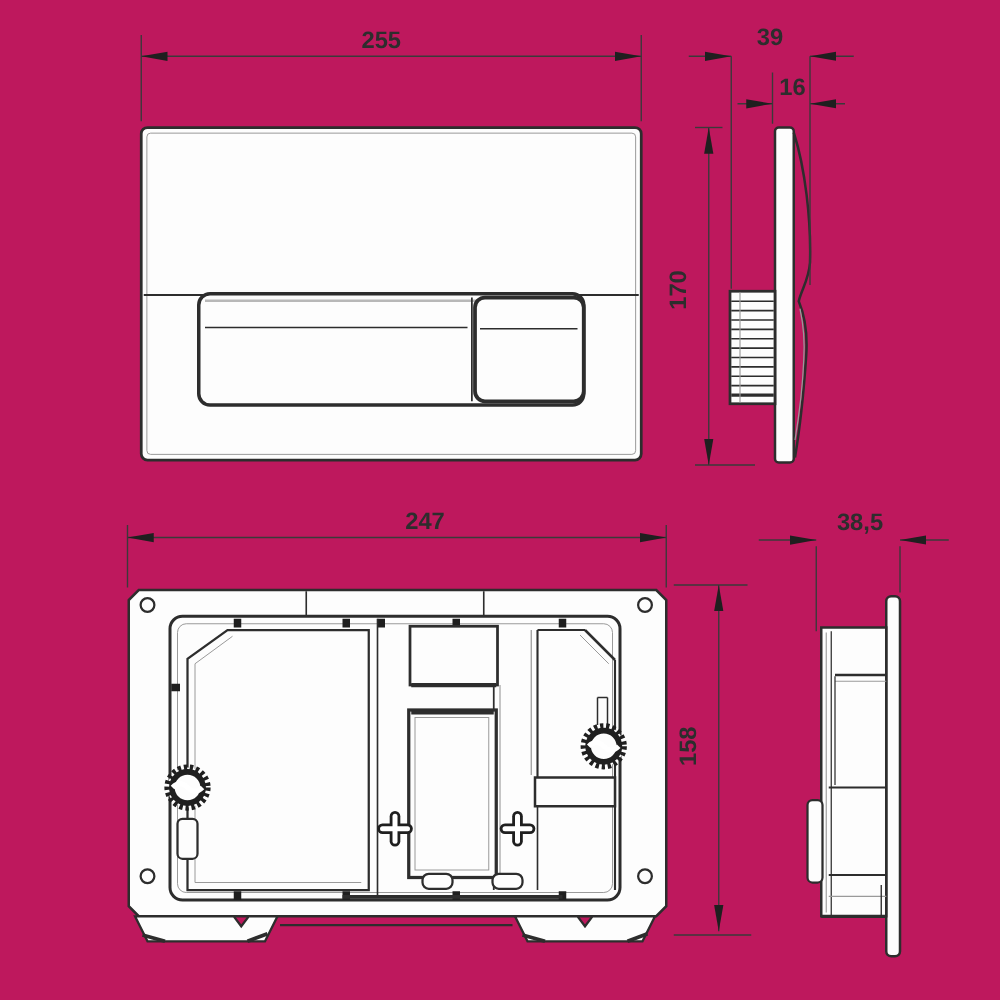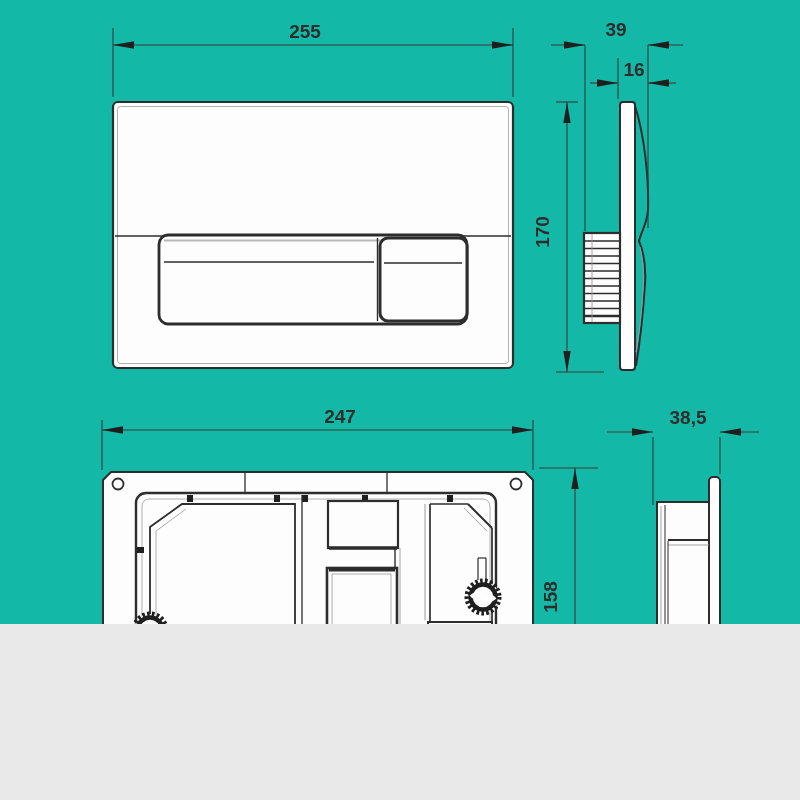--- a/index.html
+++ b/index.html
@@ -1,17 +1,17 @@
 <!DOCTYPE html>
 <html><head>
 <meta charset="utf-8">
 <style>
   html,body{margin:0;padding:0;background:#e9e9e9;}
   .canvas{
-    position:relative;width:800px;height:624px;background:#14b8a6;
+    position:relative;width:800px;height:800px;background:#be185d;
     font-family:"Liberation Sans",sans-serif;overflow:hidden;
   }
   svg{position:absolute;left:0;top:0;}
   .ln{stroke:#2d2d2d;fill:none;}
   .fill{fill:#fdfdfd;}
   .dim{stroke:#3a3a3a;stroke-width:1.1;fill:none;}
   .dimtxt{font-family:"Liberation Sans",sans-serif;font-weight:bold;
           font-size:19px;fill:#2d2d2d;}
   .echo{stroke:#9a9a9a;fill:none;}
   .tick{fill:#1f1f1f;stroke:none;}

